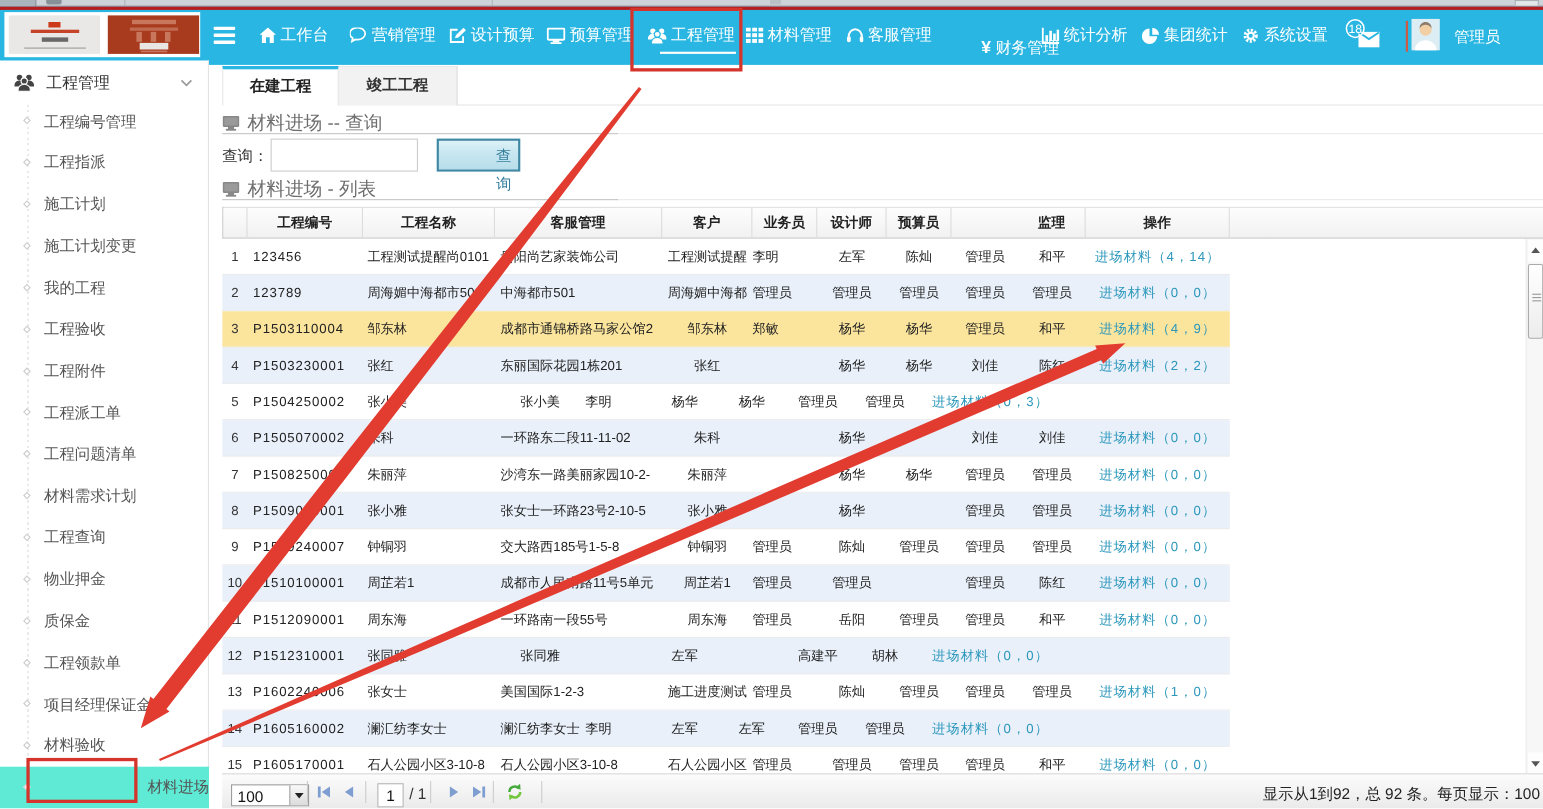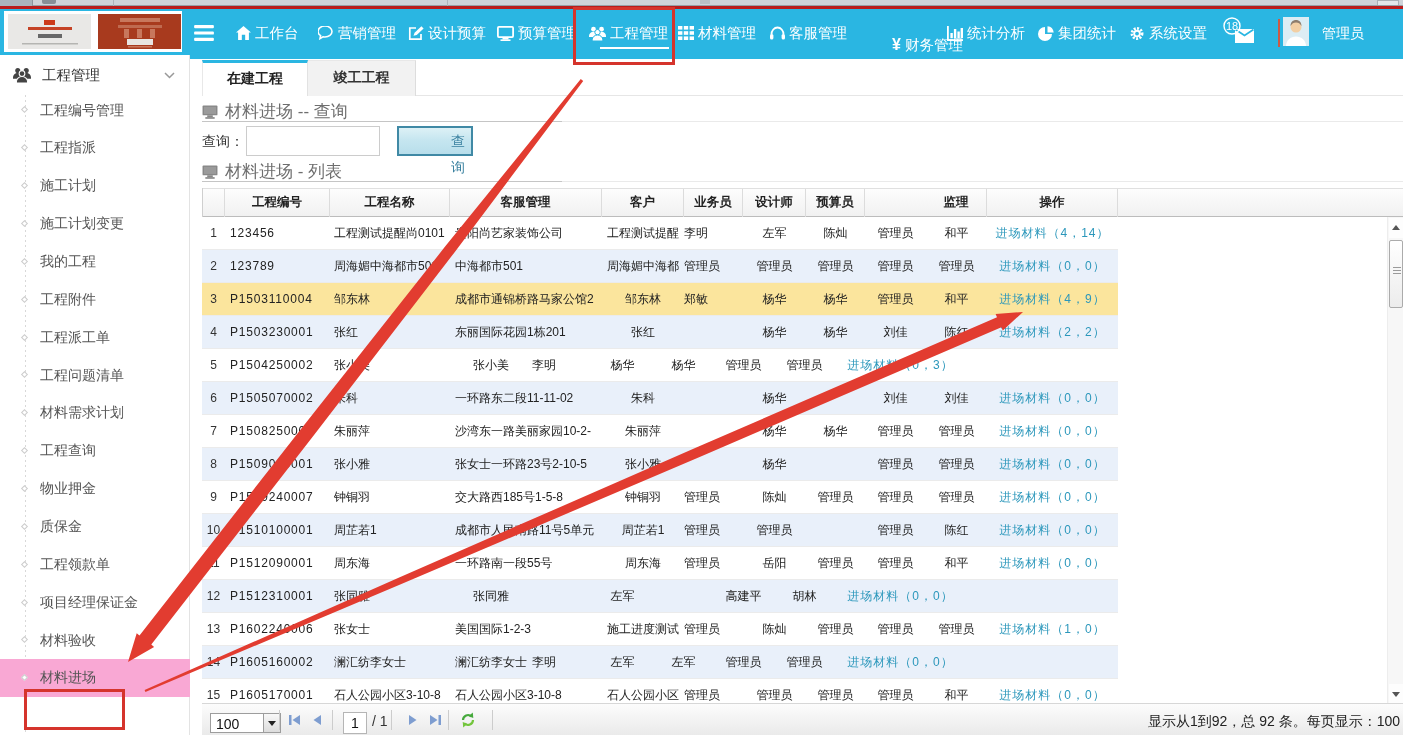--- a/index.html
+++ b/index.html
@@ -214,31 +214,32 @@
         <polyline points="1,1 5.5,5.5 10,1" fill="none" stroke="#999" stroke-width="1.5"></polyline>
       </svg>
 </div>
 <div class="dotline"></div>
 <div class="sb-items">
 <div><i></i>工程编号管理</div>
 <div><i></i>工程指派</div>
 <div><i></i>施工计划</div>
 <div><i></i>施工计划变更</div>
 <div><i></i>我的工程</div>
+<div><i></i>工程验收</div>
 <div><i></i>工程附件</div>
 <div><i></i>工程派工单</div>
 <div><i></i>工程问题清单</div>
 <div><i></i>材料需求计划</div>
 <div><i></i>工程查询</div>
 <div><i></i>物业押金</div>
 <div><i></i>质保金</div>
 <div><i></i>工程领款单</div>
 <div><i></i>项目经理保证金</div>
 <div><i></i>材料验收</div>
-<div style="background:#f9a8d4;"><i></i>材料进场</div>
+<div style="background:#5eead4;text-align:right;"><i></i>材料进场</div>
 </div>
 </div>
 
 <div class="abs tab-act">在建工程</div>
 <div class="abs tab-ina">竣工工程</div>
 <div class="abs tabline"></div>
 
 <div class="abs ptitle" style="left:202px;top:100px;"><svg class="mon" width="16" height="14" viewBox="0 0 17 15">
       <rect x="0.5" y="0.5" width="16" height="10.6" rx="1" fill="#888"></rect>
       <rect x="2" y="2" width="13" height="7.6" fill="#9a9a9a"></rect>

